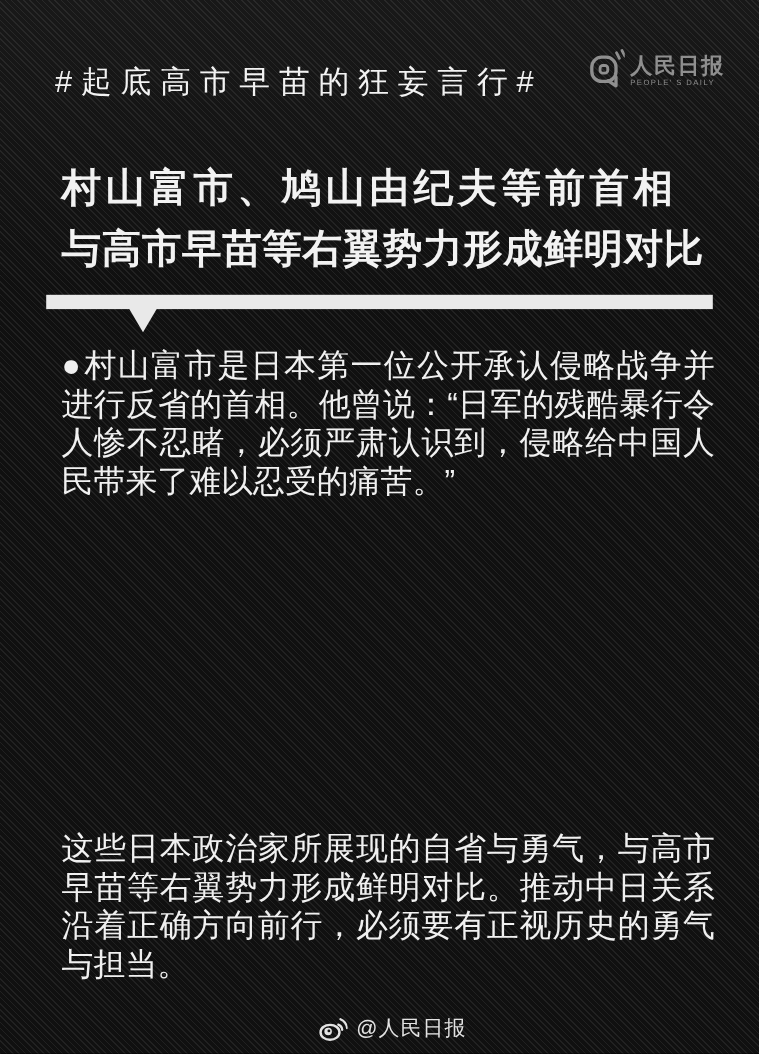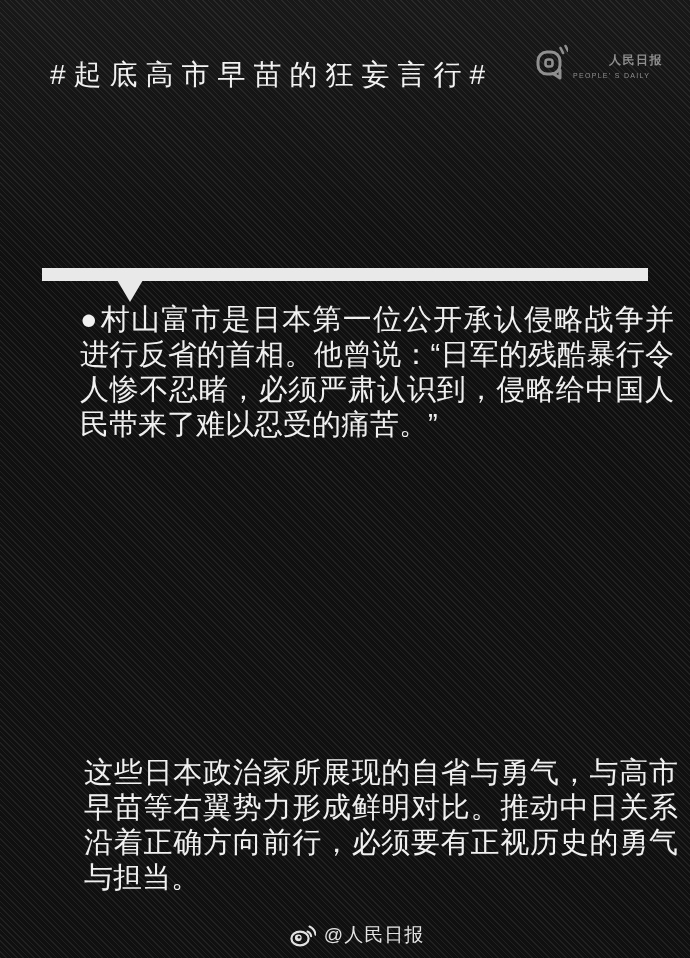--- a/index.html
+++ b/index.html
@@ -14,21 +14,21 @@
   .hashtag {
     position:absolute; left:50px; top:56px;
     font-size:28px; font-weight:400; letter-spacing:8px;
     color:#f2f2f2; white-space:nowrap;
   }
   .logo {
     position:absolute; left:536px; top:44px;
     display:flex; align-items:center; gap:5px; color:#8f8f8f;
   }
   .logo-text { display:flex; flex-direction:column; }
-  .logo-cn { font-size:12px; font-weight:bold; letter-spacing:1.5px; line-height:20px;margin-left:36px; }
+  .logo-cn { font-size:20px; font-weight:bold; letter-spacing:1.5px; line-height:20px; }
   .logo-en { font-size:7px; letter-spacing:1.3px; margin-top:2px; white-space:nowrap; }
   .headline {
     position:absolute; left:56px; top:143px; width:594px;
     color:#f2f2f2; font-weight:bold; font-size:36px; line-height:55px;
     white-space:nowrap;
   }
   .headline .l1 { letter-spacing:4px; }
   .headline .l2 { letter-spacing:0.5px; }
   .divider-bar {
     position:absolute; left:42px; top:268px; width:606px; height:13px;
@@ -36,24 +36,24 @@
   }
   .divider-arrow {
     position:absolute; left:117px; top:280px; width:0; height:0;
     border-left:13px solid transparent; border-right:13px solid transparent;
     border-top:22px solid #e9e9e9;
   }
   .body-text {
     font-size:29px; line-height:35px; color:#f0f0f0;
     text-align:justify; word-break:break-all;
   }
-  .bullets { position:absolute; left:56px; top:302px; width:594px;margin-left:24px; }
+  .bullets { position:absolute; left:56px; top:316px; width:594px; }
   .bullet-item { margin:0 0 18px 0; }
   .bullet-marker { margin-right:2px; }
-  .conclusion-wrap { position:absolute; left:56px; top:755px; width:594px;margin-left:28px; }
+  .conclusion-wrap { position:absolute; left:56px; top:755px; width:594px; }
   .footer {
     position:absolute; left:12px; top:922px; width:690px;
     display:flex; justify-content:center; align-items:center; gap:8px;
   }
   .footer-handle { font-size:19px; color:#e3e3e3; letter-spacing:1px; }
   .weibo-icon svg, .logo-mark svg { display:block; }
 </style>
 </head>
 <body>
 
@@ -70,20 +70,24 @@
         <path d="M24.5 4 l2.6 5" stroke-width="2.6"></path>
         <path d="M29.5 2 l2.6 5" stroke-width="2.6"></path>
       </svg>
     </span>
     <span class="logo-text">
       <span class="logo-cn">人民日报</span>
       <span class="logo-en">PEOPLE' S DAILY</span>
     </span>
   </div>
 
+  <div class="headline">
+    <div class="l1">村山富市、鸠山由纪夫等前首相</div>
+    <div class="l2">与高市早苗等右翼势力形成鲜明对比</div>
+  </div>
 
   <div class="divider-bar"></div>
   <div class="divider-arrow"></div>
 
   <div class="bullets body-text">
     <p class="bullet-item"><span class="bullet-marker">●</span><span>村山富市是日本第一位公开承认侵略战争并进行反省的首相。他曾说：“日军的残酷暴行令人惨不忍睹，必须严肃认识到，侵略给中国人民带来了难以忍受的痛苦。”</span></p>
   </div>
 
   <div class="conclusion-wrap body-text">这些日本政治家所展现的自省与勇气，与高市早苗等右翼势力形成鲜明对比。推动中日关系沿着正确方向前行，必须要有正视历史的勇气与担当。</div>
 

